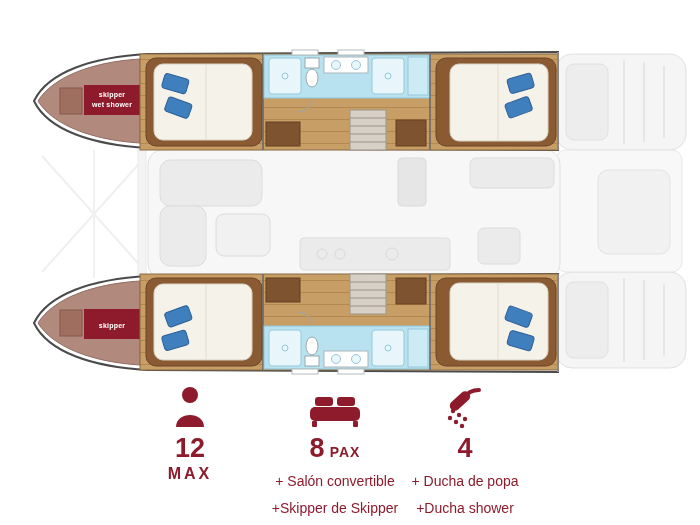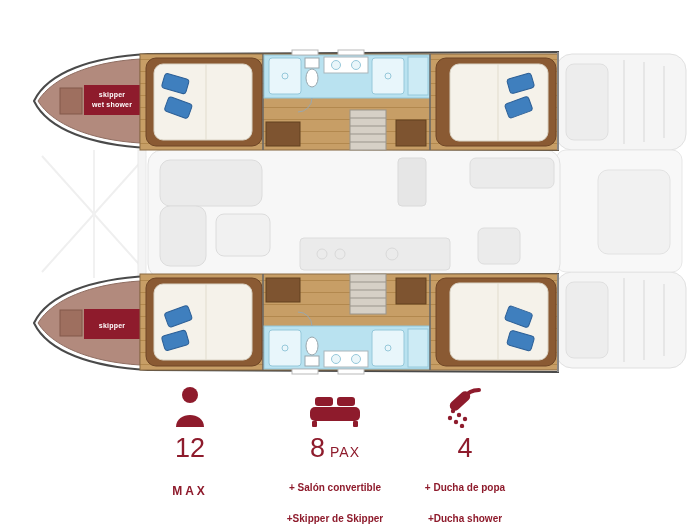--- a/index.html
+++ b/index.html
@@ -9,25 +9,25 @@
   .stage{position:relative;width:700px;height:525px;background:#fff;overflow:hidden}
   #plan{position:absolute;top:0;left:0;display:block}
   .plan-label{font-size:7px;font-weight:bold;fill:#ffffff;font-family:"Liberation Sans",sans-serif;letter-spacing:.2px}
   .legend{position:absolute;top:380px;left:0;width:700px;height:145px;color:var(--accent)}
   .legend-item{position:absolute;display:flex;flex-direction:column;align-items:center}
   .li-capacity{left:120px;width:140px}
   .li-berths{left:250px;width:170px}
   .li-showers{left:390px;width:150px}
   .icon-slot{height:48px;display:flex;align-items:flex-end;justify-content:center;margin-bottom:7px}
   .icon-slot svg{color:var(--accent)}
-  .value{font-size:27px;font-weight:400;line-height:1}
+  .value{font-size:27px;font-weight:700;line-height:1}
   .value-line{display:flex;align-items:baseline;gap:5px;line-height:1}
-  .unit{font-size:14px;font-weight:400;letter-spacing:1px}
-  .caps{font-size:12px;font-weight:600;letter-spacing:3px;margin-top:22px}
-  .detail{font-size:10px;font-weight:700;margin-top:20px;white-space:nowrap}
+  .unit{font-size:14px;font-weight:700;letter-spacing:1px}
+  .caps{font-size:16px;font-weight:600;letter-spacing:3px;margin-top:3px}
+  .detail{font-size:14px;font-weight:400;margin-top:11px;white-space:nowrap}
 </style>
 </head>
 <body>
 
 <div class="stage">
 
   <svg id="plan" width="700" height="385" viewBox="0 0 700 385" xmlns="http://www.w3.org/2000/svg">
     <defs>
       <pattern id="wood" width="420" height="12" patternUnits="userSpaceOnUse">
         <rect width="420" height="12" fill="#c79e66"></rect>

